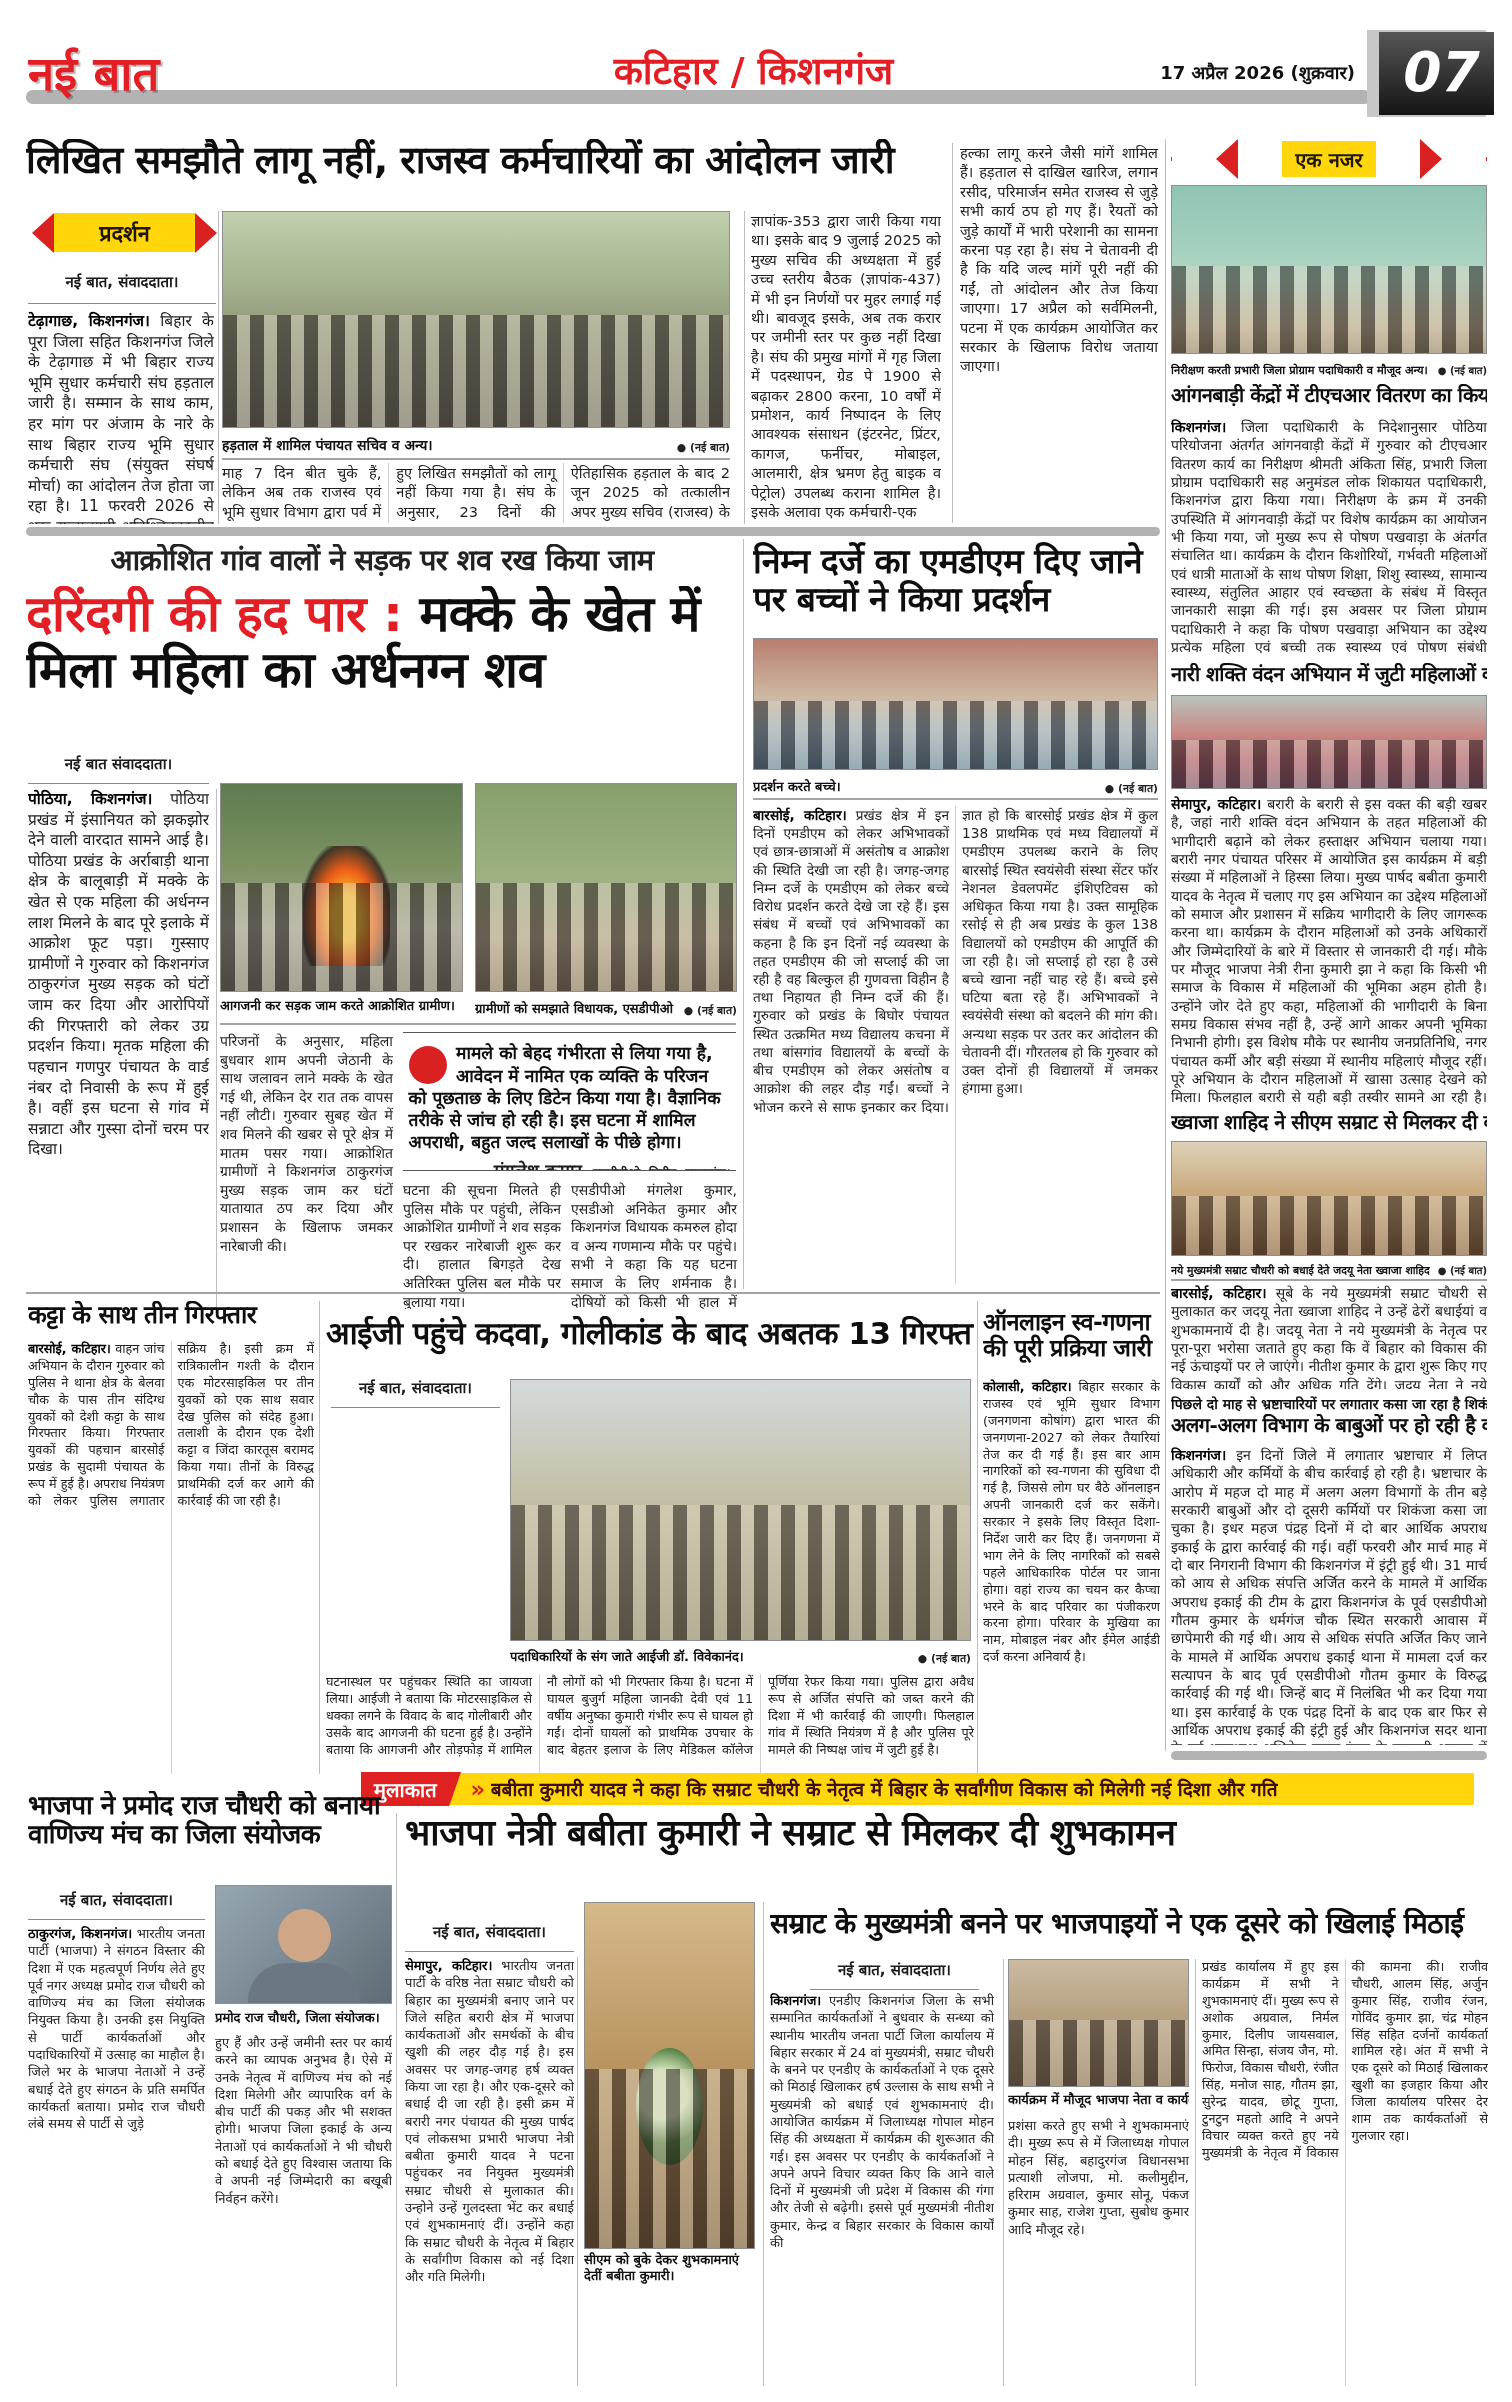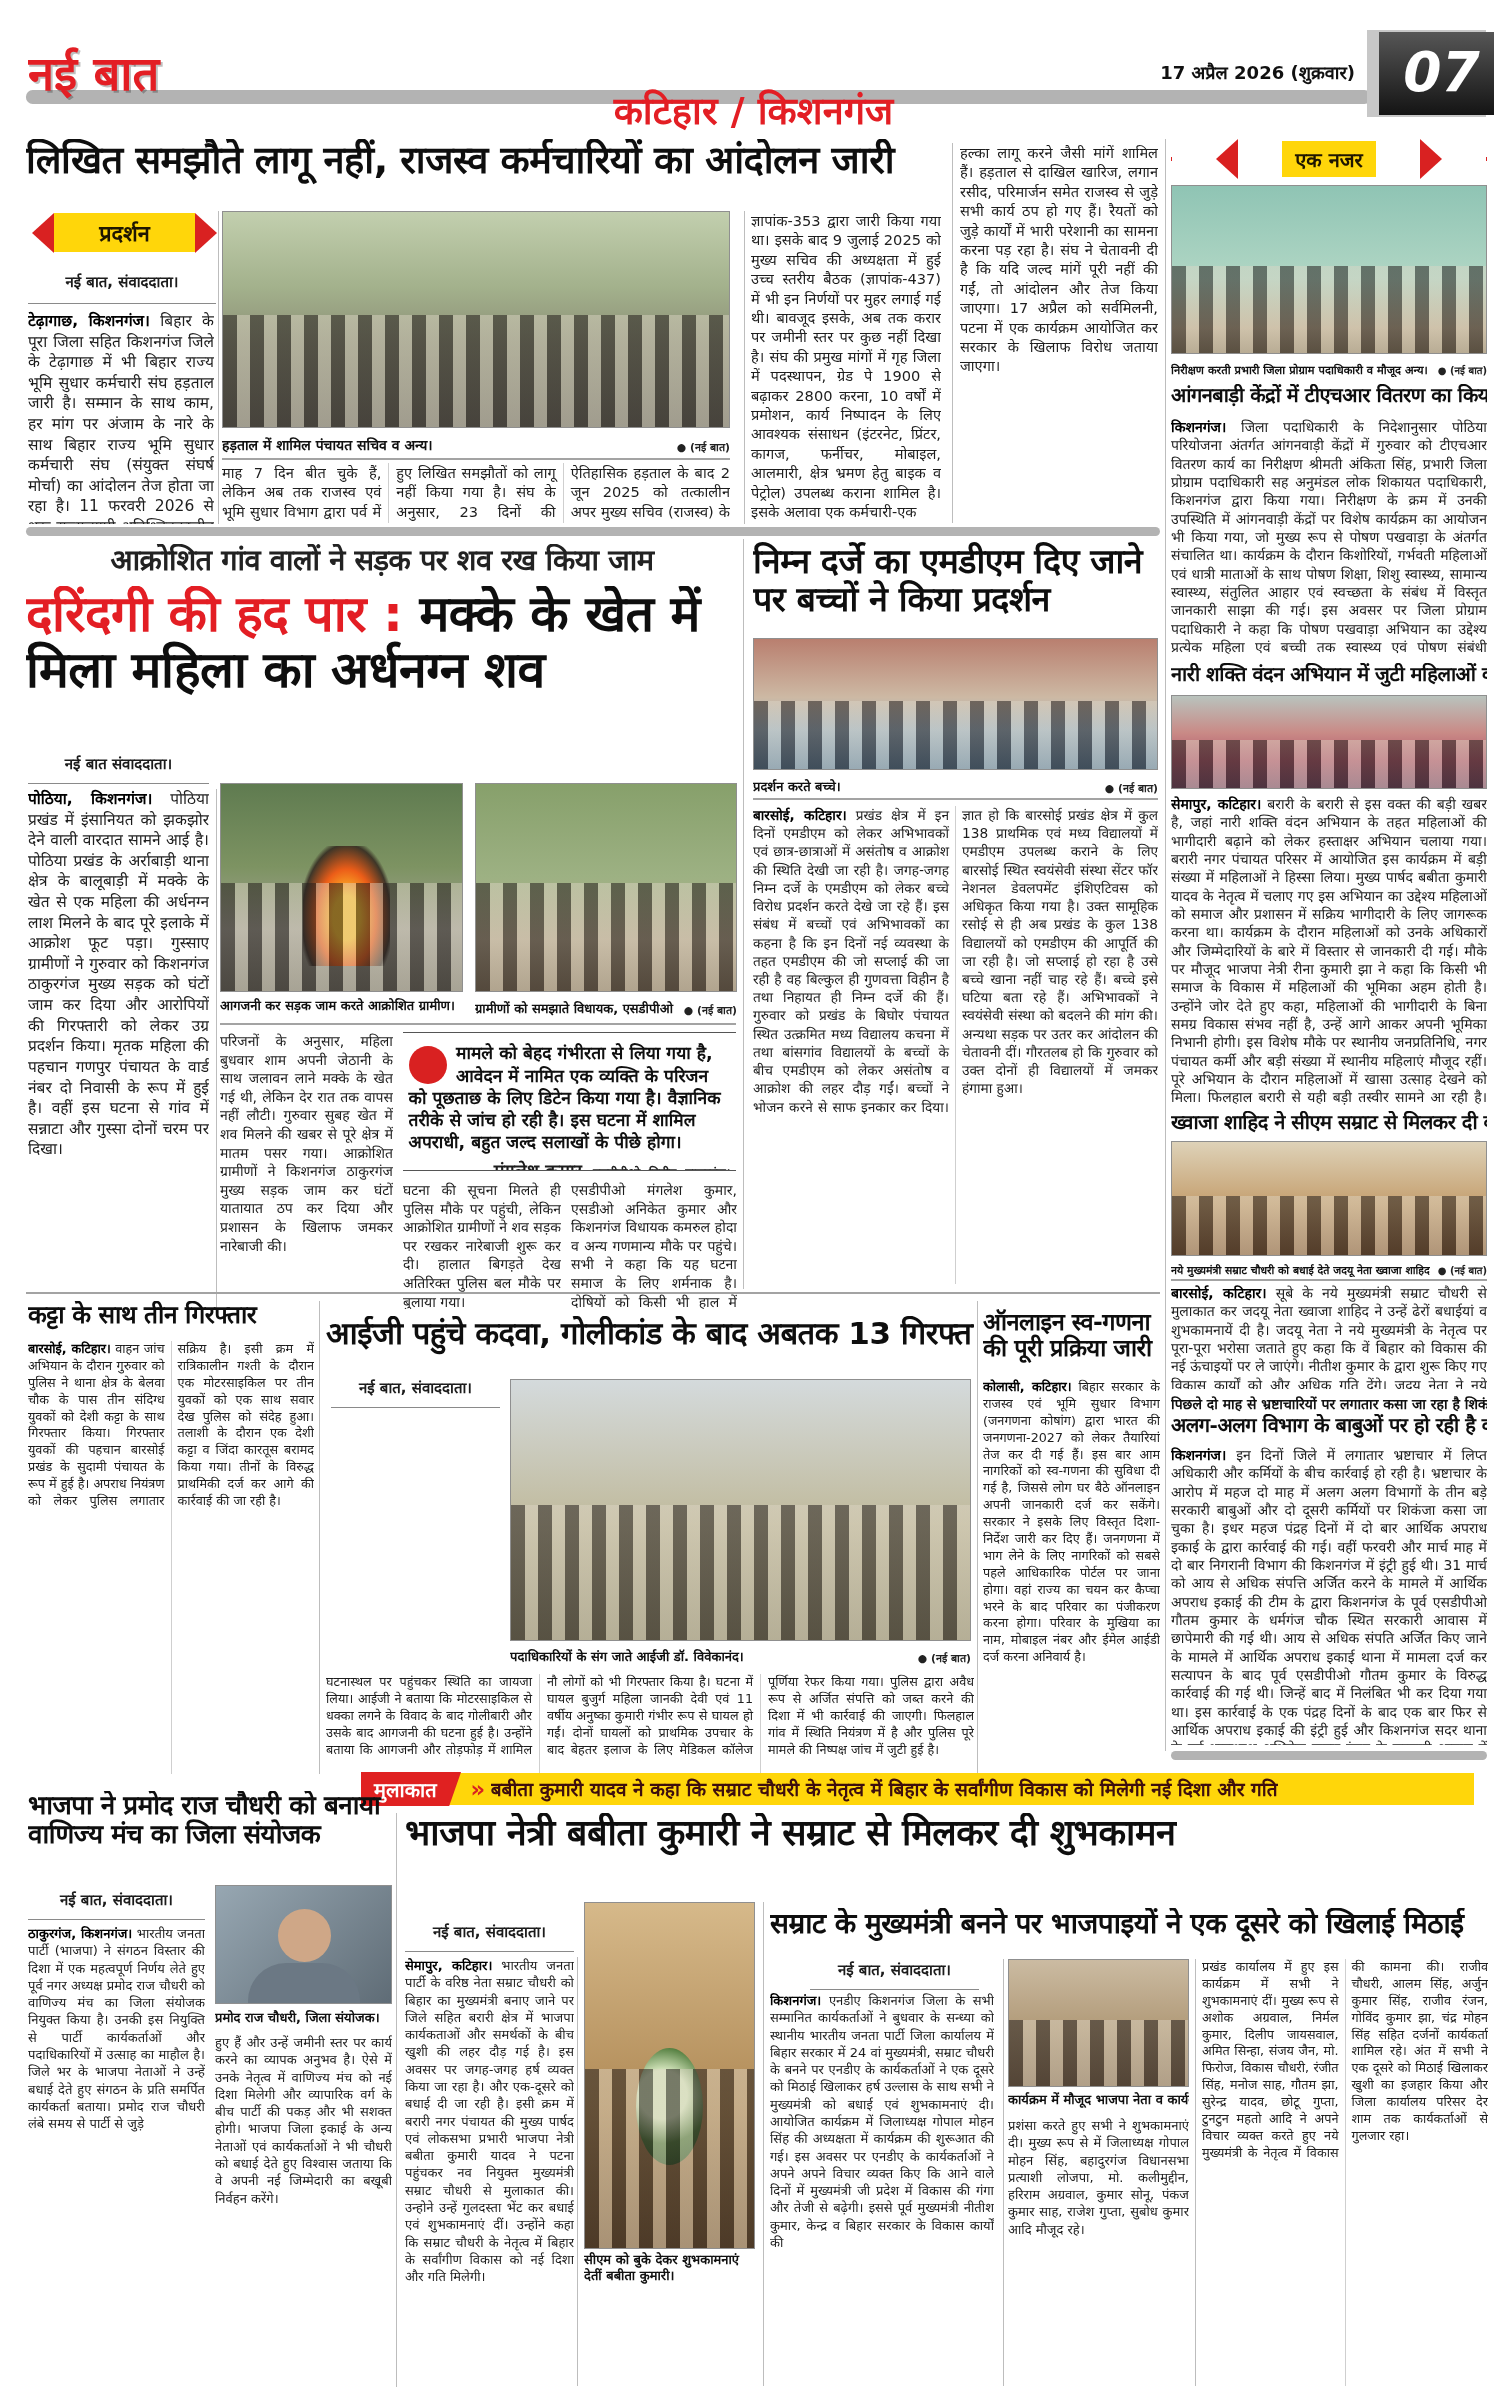--- a/index.html
+++ b/index.html
@@ -55,21 +55,21 @@
       background:radial-gradient(circle at 40% 40%,#d8e8c0 0 30%,#4e7a3a 60%,#2f5426 100%);}
   .ph-meet2{background:linear-gradient(180deg,#cbbba2 0%,#b19a78 55%,#8b7254 100%);}
   
   .quote{border-top:1.9px solid #555;border-bottom:1.9px solid #555;padding:9.4px 5.6px 5.6px 5.6px;box-sizing:border-box;}
   .qmark{float:left;width:38px;height:38px;border-radius:50%;background:#d92121;margin:3.8px 9.4px 1.9px 0;}
   .qtext{font-size:17.4px;font-weight:700;line-height:1.28;color:#101010;text-align:justify;}
   .qby{display:block;text-align:right;font-size:18px;font-weight:800;margin-top:3.8px;}
   .qrole{font-size:12.2px;font-weight:700;color:#222;}
   
   .masthead{font-size:47px;font-weight:800;color:#e31e24;text-shadow:1.9px 1.9px 0 rgba(0,0,0,.25);white-space:nowrap;}
-  .edition{font-size:38px;font-weight:800;color:#e31e24;text-align:center;white-space:nowrap;margin-top:40px;}
+  .edition{font-size:38px;font-weight:800;color:#e31e24;text-align:center;white-space:nowrap;}
   .issuedate{font-size:18px;font-weight:700;color:#111;text-align:right;white-space:nowrap;}
   .pageno{font-size:55px;font-weight:800;font-style:italic;color:#fff;text-align:center;line-height:81px;padding-left:10px;}
   
   .strip{position:absolute;background:#ffd60a;display:flex;align-items:center;}
   .strip-tag{background:#e02121;color:#fff;font-weight:800;font-size:20px;padding:3.8px 24.5px 3.8px 13px;
              clip-path:polygon(0 0,100% 0,88% 100%,0 100%);white-space:nowrap;}
   .strip-chev{color:#d92121;font-weight:800;font-size:22.6px;margin:0 5.6px 0 9.4px;}
   .strip-text{color:#3d0e0e;font-weight:800;font-size:19px;white-space:nowrap;overflow:hidden;}
   .subhead{font-weight:800;font-size:14px;color:#101010;white-space:nowrap;overflow:hidden;}
   .nowrap{white-space:nowrap;}

